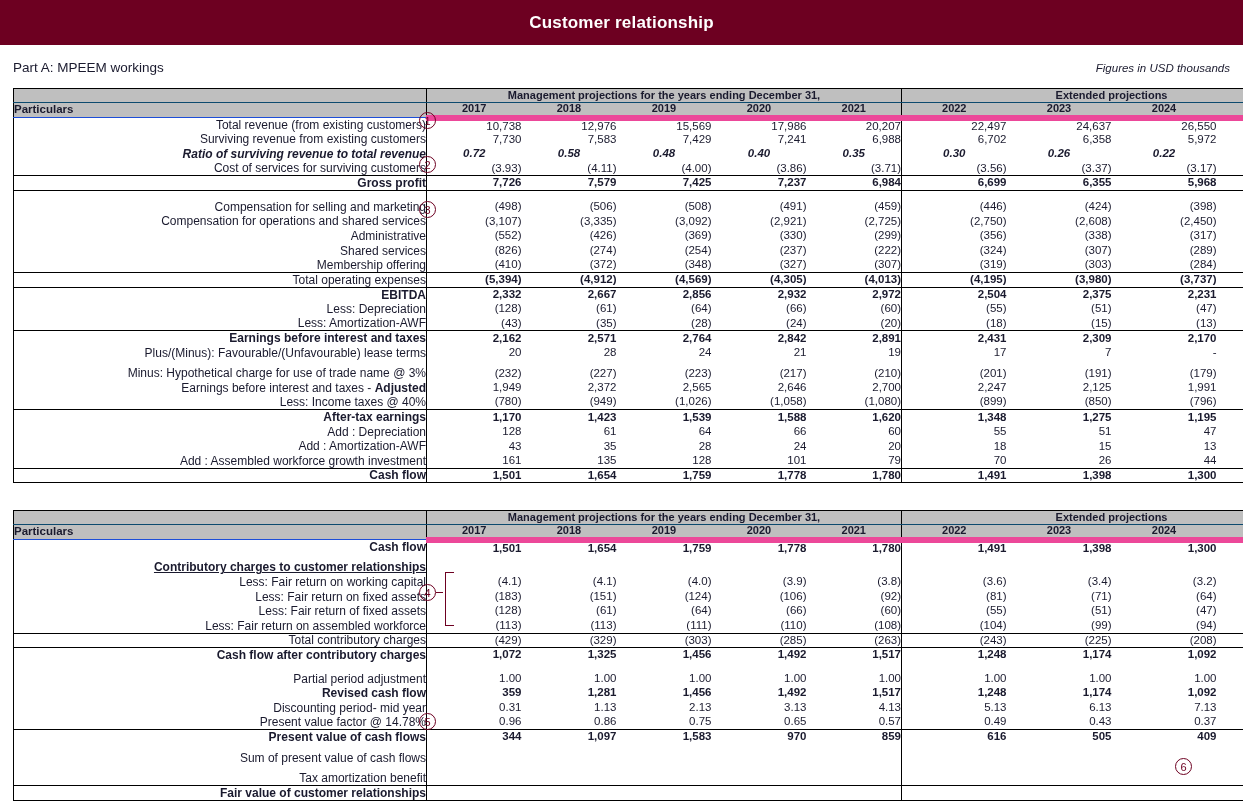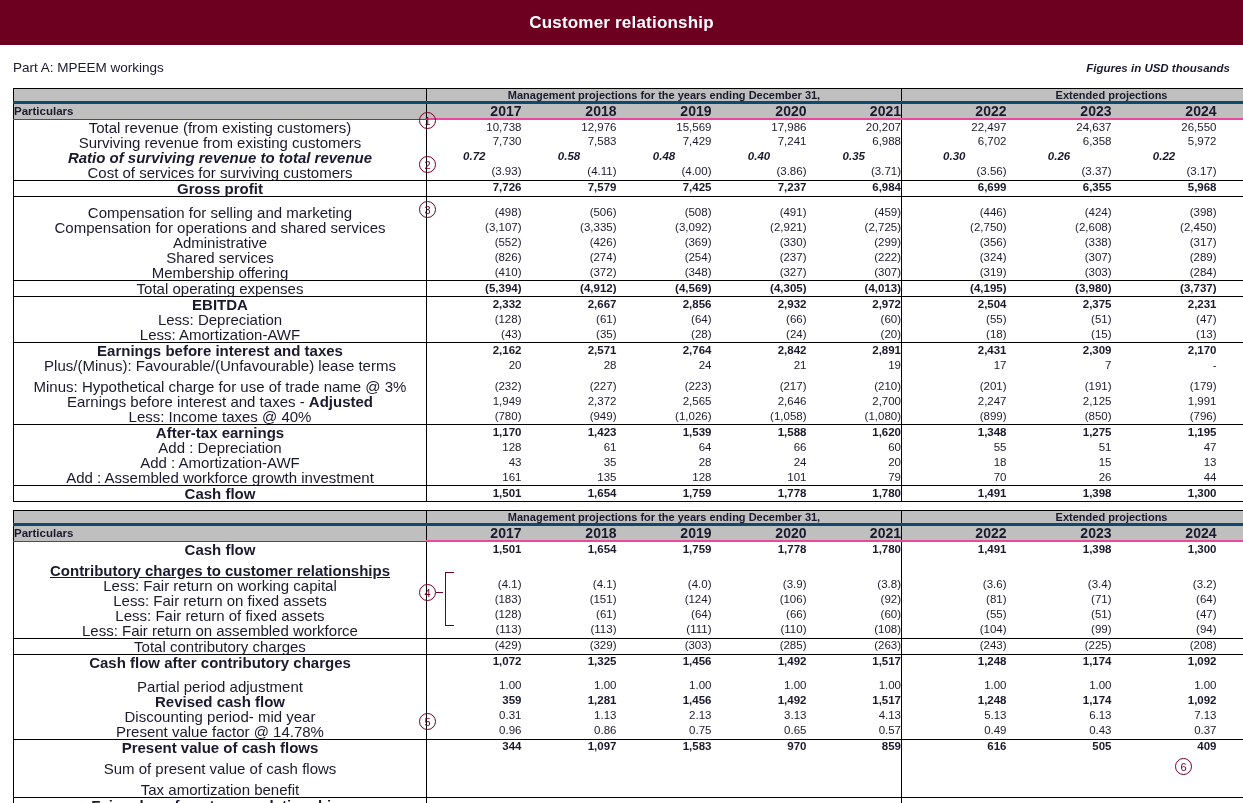--- a/index.html
+++ b/index.html
@@ -30,21 +30,21 @@
     position: absolute;
     left: 0; top: 60px;
     width: 1243px; height: 24px;
   }
   .part-label {
     position: absolute; left: 13px; top: 0;
     font-size: 13.5px; color: #1a1a2e;
   }
   .figures-note {
     position: absolute; right: 13px; top: 2px;
-    font-size: 11.5px; font-style: italic; font-weight: bold;
+    font-size: 11.5px; font-style: italic; font-weight: normal;
     color: #1a1a2e;
   }
 
   
   .tbl-wrap { position: absolute; left: 13px; }
   table.fin {
     border-collapse: collapse;
     width: 1217px;
     table-layout: fixed;
     font-size: 11px;
@@ -65,39 +65,39 @@
   
   table.fin { border: 1px solid #000; }
 
   
   .hdr-grey { background: #bfbfbf; font-weight: bold; }
   .hdr-band {
     height: 14px;
     text-align: center;
     font-size: 11px;
     font-weight: bold;
-    border-bottom: 3px solid #0c4a6e;
+    border-bottom: 1px solid #0c4a6e;
   }
   .hdr-yearrow { height: 15px; }
   .hdr-year {
-    text-align: right; font-weight: bold; font-size: 14px;
-    border-bottom: 2px solid #ec4899;
+    text-align: center; font-weight: bold; font-size: 11px;
+    border-bottom: 6px solid #ec4899;
   }
   .hdr-part {
     text-align: left; font-weight: bold; font-size: 11.5px;
     padding-left: 5px;
     border-bottom: 1px solid #1d4ed8;
   }
 
   
   .sep-left  { border-left: 1px solid #000; }
 
   
   td.lbl {
-    text-align: center; padding-left: 5px; font-size: 15px;
+    text-align: right; padding-left: 5px; font-size: 12px;
     height: 14.6px;
   }
   td.num {
     text-align: right; padding-right: 7px; font-size: 11.5px;
     height: 14.6px;
   }
   .b   { font-weight: bold; }
   .it  { font-style: italic; font-weight: bold; }
   .it.b { font-style: italic; font-weight: bold; text-align: center; }
   .u   { text-decoration: underline; }

